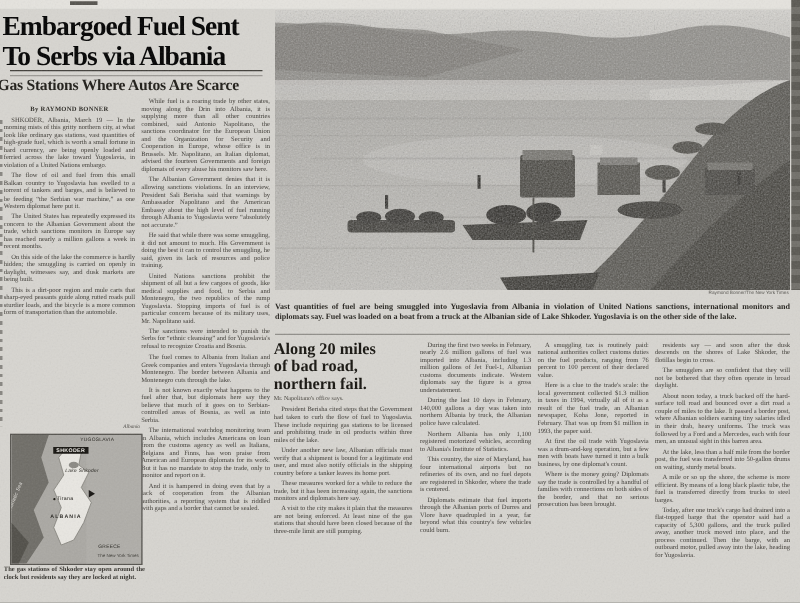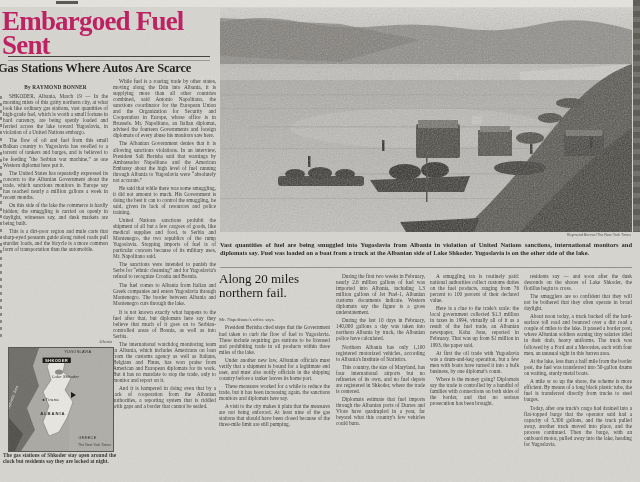--- a/index.html
+++ b/index.html
@@ -3,21 +3,21 @@
 <meta charset="utf-8">
 <style>
   html,body{margin:0;padding:0;background:#9b9995;}
   .page{position:relative;width:640px;height:482px;background:#d7d5d0;overflow:hidden;
         font-family:"Liberation Serif",serif;color:#2b2925;}
   .topbar{position:absolute;left:0;top:0;width:640px;height:7px;background:#e5e3de;}
   .topdash{position:absolute;left:56px;top:1px;width:22px;height:3px;background:#55534e;}
 
   
   .headline{position:absolute;left:2px;top:9px;width:218px;font-weight:bold;
-            font-size:27px;line-height:24px;letter-spacing:-0.8px;color:#be185d;
+            font-size:22px;line-height:24px;letter-spacing:-0.8px;color:#000000;
             filter:blur(0.2px);}
   .hrule{position:absolute;left:8px;top:56px;width:202px;height:3px;
          border-top:1px solid #3f3d38;border-bottom:1px solid #9a9893;}
   .subhead{position:absolute;left:-2px;top:61px;width:216px;font-weight:bold;
            font-size:12.5px;letter-spacing:-0.2px;color:#1d1b16;filter:blur(0.25px);
            white-space:nowrap;overflow:hidden;}
 
   
   .col{position:absolute;overflow:hidden;}
   .inner{width:133.34%;transform:scale(0.75);transform-origin:0 0;
@@ -41,21 +41,21 @@
   .credit{position:absolute;left:420px;top:233px;width:211px;text-align:right;
           font-family:"Liberation Sans",sans-serif;font-size:6px;color:#55534e;
           transform:scale(0.62);transform-origin:100% 0;}
   .caption{position:absolute;left:220px;top:241px;width:412px;height:24px;overflow:hidden;}
   .caption .cin{width:133.34%;transform:scale(0.75);transform-origin:0 0;
           font-weight:bold;font-size:8.6px;line-height:1.25;text-align:justify;
           color:#26241f;filter:blur(0.25px);}
   .caprule{position:absolute;left:220px;top:267px;width:412px;border-top:1px solid #908e89;}
 
   
-  .inset{position:absolute;left:219px;top:272px;width:112px;font-weight:normal;
+  .inset{position:absolute;left:219px;top:272px;width:112px;font-weight:bold;
          font-size:13px;line-height:14px;color:#14120d;filter:blur(0.2px);}
 
   
   .map-title{position:absolute;left:8px;top:339px;width:104px;text-align:right;
              font-style:italic;font-size:7px;color:#4a4843;
              transform:scale(0.6);transform-origin:100% 0;}
   .map{position:absolute;left:8px;top:347px;width:104px;height:103px;
        border:1px solid #55534e;background:#aaa8a3;overflow:hidden;}
   .map-labels{position:absolute;left:0;top:0;width:174px;height:172px;
               transform:scale(0.6);transform-origin:0 0;
@@ -87,20 +87,21 @@
 </head>
 <body>
 
 <div class="page">
 
   <div class="topbar"></div>
   <div class="topdash"></div>
 
   <div class="headline">
     <div>Embargoed Fuel Sent</div>
+    <div>To Serbs via Albania</div>
   </div>
   <div class="hrule"></div>
   <div class="subhead">Gas Stations Where Autos Are Scarce</div>
 
   <div class="col c1">
     <div class="inner">
       <div class="byline">By RAYMOND BONNER</div>
       <p>SHKODER, Albania, March 19 — In the morning mists of this gritty northern city, at what look like ordinary gas stations, vast quantities of high-grade fuel, which is worth a small fortune in hard currency, are being openly loaded and ferried across the lake toward Yugoslavia, in violation of a United Nations embargo.</p>
       <p>The flow of oil and fuel from this small Balkan country to Yugoslavia has swelled to a torrent of tankers and barges, and is believed to be feeding “the Serbian war machine,” as one Western diplomat here put it.</p>
       <p>The United States has repeatedly expressed its concern to the Albanian Government about the trade, which sanctions monitors in Europe say has reached nearly a million gallons a week in recent months.</p>
@@ -191,20 +192,21 @@
   <div class="lcut"></div>
 
   <div class="credit">Raymond Bonner/The New York Times</div>
   <div class="caption">
     <div class="cin">Vast quantities of fuel are being smuggled into Yugoslavia from Albania in violation of United Nations sanctions, international monitors and diplomats say. Fuel was loaded on a boat from a truck at the Albanian side of Lake Shkoder. Yugoslavia is on the other side of the lake.</div>
   </div>
   <div class="caprule"></div>
 
   <div class="inset">
     <div>Along 20 miles</div>
+    <div>of bad road,</div>
     <div>northern fail.</div>
   </div>
 
   <div class="col c3">
     <div class="inner">
       <div class="note">Mr. Napolitano's office says.</div>
       <p>President Berisha cited steps that the Government had taken to curb the flow of fuel to Yugoslavia. These include requiring gas stations to be licensed and prohibiting trade in oil products within three miles of the lake.</p>
       <p>Under another new law, Albanian officials must verify that a shipment is bound for a legitimate end user, and must also notify officials in the shipping country before a tanker leaves its home port.</p>
       <p>These measures worked for a while to reduce the trade, but it has been increasing again, the sanctions monitors and diplomats here say.</p>
       <p>A visit to the city makes it plain that the measures are not being enforced. At least nine of the gas stations that should have been closed because of the three-mile limit are still pumping.</p>

